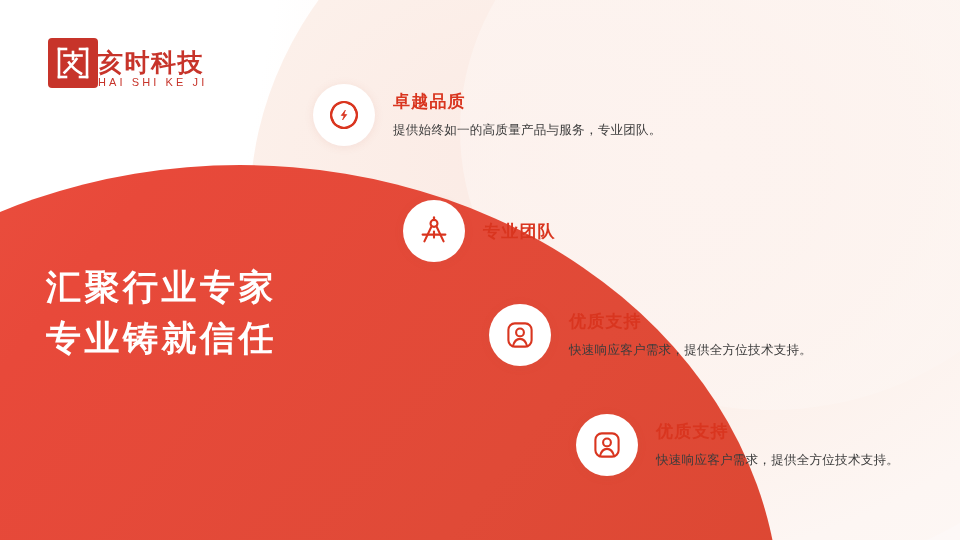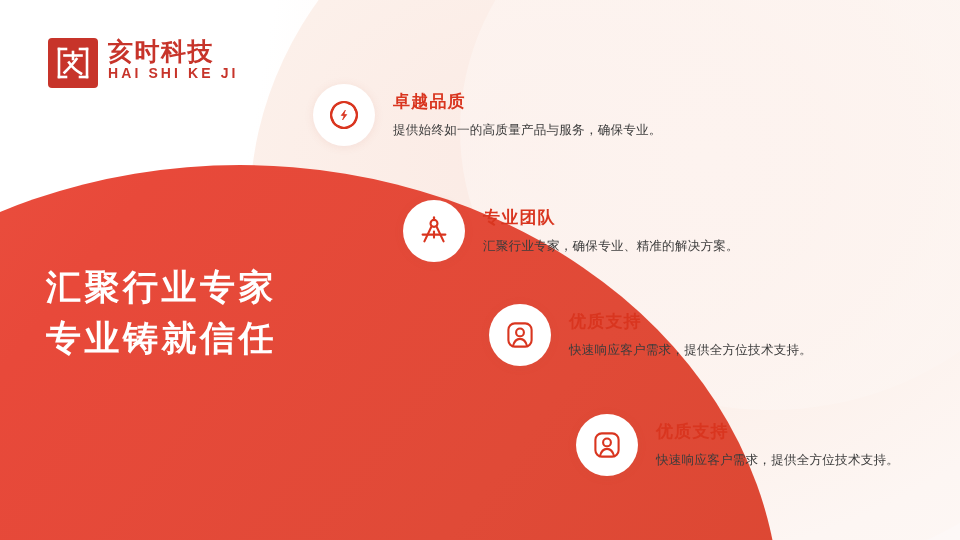--- a/index.html
+++ b/index.html
@@ -71,22 +71,21 @@
                 #e04a37 58%,
                 #d9452f 100%);
   }
 
   
   .logo {
     position: absolute;
     left: 48px;
     top: 38px;
     display: flex;
-    align-items: flex-start;
-    gap: 10px;
+    align-items: flex-end;
   }
   .logo-mark {
     width: 50px;
     height: 50px;
     border-radius: 4px;
     background: #c7342a;
     position: relative;
     flex: 0 0 auto;
     display: flex;
     align-items: center;
@@ -101,22 +100,22 @@
   }
   .logo-cn {
     font-size: 25px;
     font-weight: bold;
     color: #c7342a;
     letter-spacing: 1.5px;
     line-height: 1.05;
     white-space: nowrap;
   }
   .logo-py {
-    font-size: 14px;
-    font-weight: bold;
+    font-size: 11px;
+    font-weight: normal;
     color: #c7342a;
     letter-spacing: 3.1px;
     line-height: 1;
     white-space: nowrap;
   }
 
   
   .hero {
     position: absolute;
     left: 46px;
@@ -229,40 +228,39 @@
           <path d="M22.2 5.6 A11.6 11.6 0 0 0 5.6 11.8 A11.6 11.6 0 0 0 11.8 28.4"></path>
           <path d="M11.8 28.4 A11.6 11.6 0 0 0 28.4 22.2 A11.6 11.6 0 0 0 22.2 5.6"></path>
           <path d="M5.6 22.2 A11.6 11.6 0 0 1 11.8 5.6 A11.6 11.6 0 0 1 28.4 11.8"></path>
           <path d="M28.4 11.8 A11.6 11.6 0 0 1 22.2 28.4 A11.6 11.6 0 0 1 5.6 22.2"></path>
         </g>
         <path d="M18.3 12.2 L14.3 17.4 L17.2 17.4 L15.6 21.9 L19.7 16.6 L16.8 16.6 Z" fill="#d9351f" stroke="#d9351f" stroke-width="0.8" stroke-linejoin="round"></path>
       </svg>
     </div>
     <div class="feature-text">
       <div class="feature-title">卓越品质</div>
-      <div class="feature-desc">提供始终如一的高质量产品与服务，确保专业。</div>
+      <div class="feature-desc">提供始终如一的高质量产品与服务，专业团队。</div>
     </div>
   </div>
 
   <div class="feature" id="feat-1">
     <div class="feature-badge">
       <svg width="34" height="34" viewBox="0 0 34 34" aria-hidden="true">
         <g fill="none" stroke="#d9351f" stroke-width="2.1" stroke-linecap="round" stroke-linejoin="round">
           <circle cx="17" cy="9.4" r="3.5"></circle>
           <path d="M17 3.2 L17 5.9"></path>
           <path d="M14.6 12.2 L7.4 27.4"></path>
           <path d="M19.4 12.2 L26.6 27.4"></path>
           <path d="M5.6 20.6 L28.4 20.6"></path>
           <path d="M17 17.6 L17 23.6"></path>
         </g>
       </svg>
     </div>
     <div class="feature-text">
       <div class="feature-title">专业团队</div>
-      <div class="feature-desc">汇聚行业专家，确保专业、精准的解决方案。</div>
     </div>
   </div>
 
   <div class="feature" id="feat-2">
     <div class="feature-badge">
       <svg width="34" height="34" viewBox="0 0 34 34" aria-hidden="true">
         <g fill="none" stroke="#d9351f" stroke-width="2.1" stroke-linecap="round" stroke-linejoin="round">
           <rect x="5.4" y="5.4" width="23.2" height="23.2" rx="6.4"></rect>
           <circle cx="17" cy="14.4" r="3.9"></circle>
           <path d="M9.9 28.3 C11.1 23.3 13.6 20.9 17 20.9 C20.4 20.9 22.9 23.3 24.1 28.3"></path>

